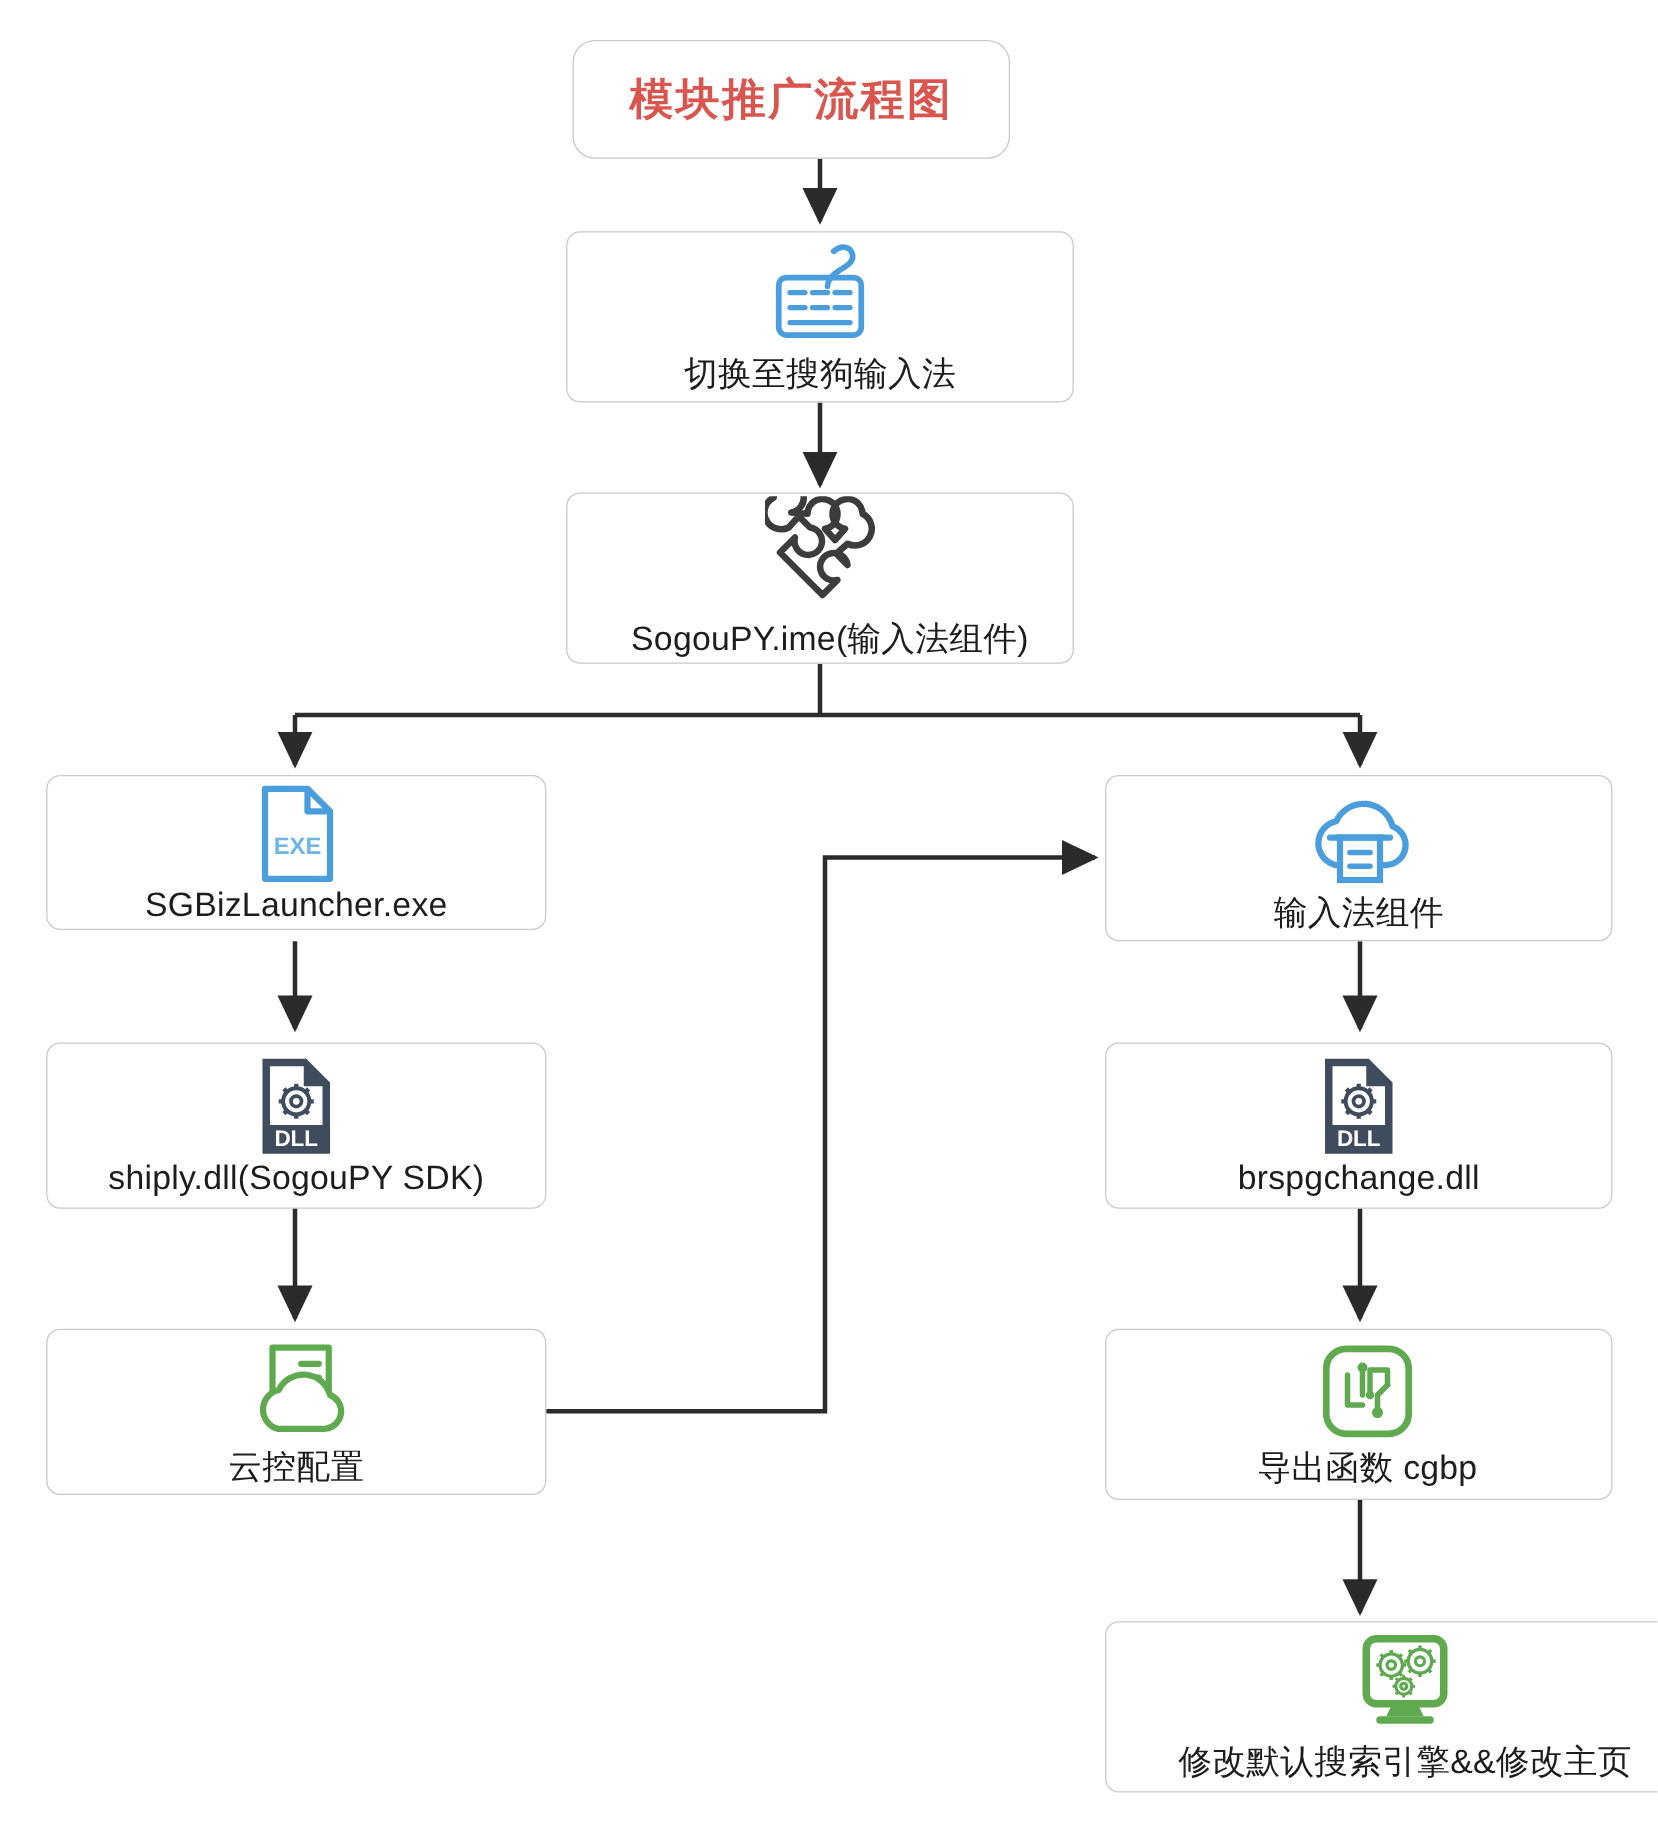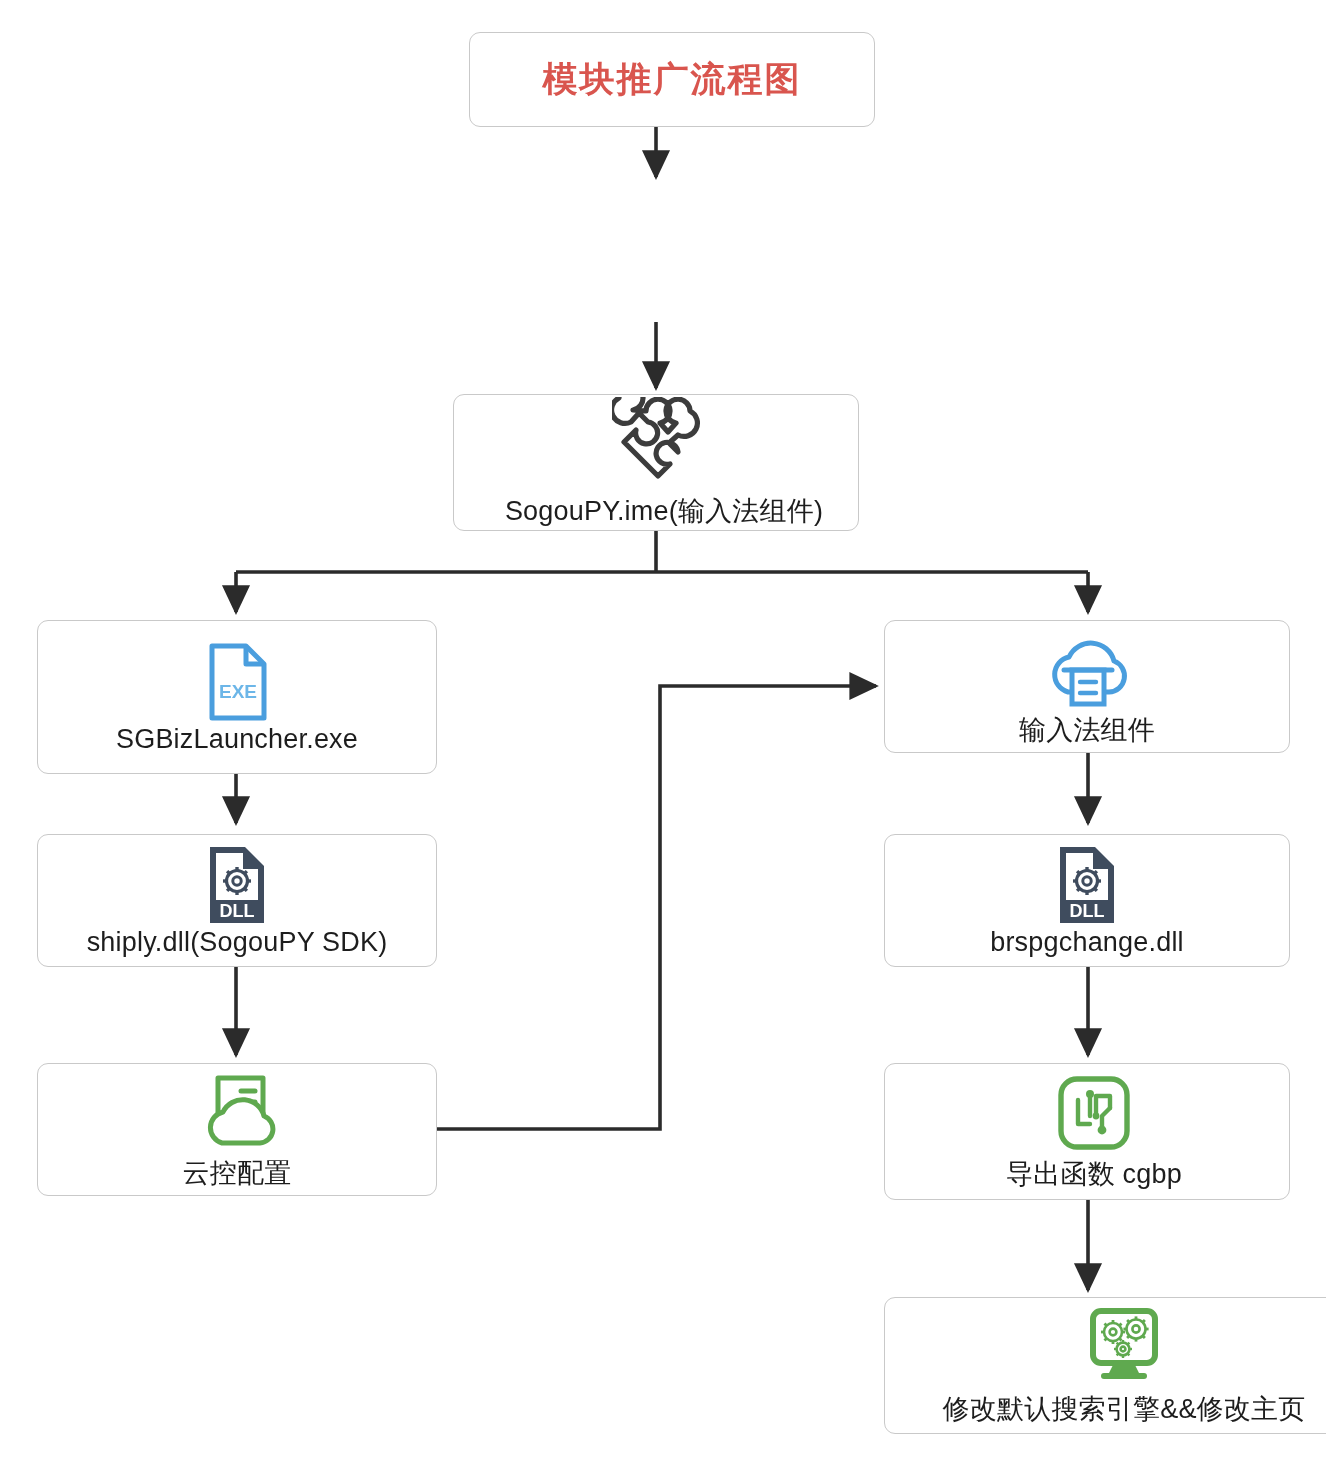--- a/index.html
+++ b/index.html
@@ -118,38 +118,54 @@
 
     <g>
       <path d="M1088,964 L1088,1055" stroke="#2b2b2b" stroke-width="3.6" fill="none" marker-end="url(#arrowhead)"></path>
     </g>
 
     <g>
       <path d="M1088,1200 L1088,1290" stroke="#2b2b2b" stroke-width="3.6" fill="none" marker-end="url(#arrowhead)"></path>
     </g>
   </svg>
 
-  <div class="node title-node" style="left:469px; top:32px; width:406px; height:95px;">
+  <div class="node title-node" style="left:458px; top:32px; width:350px; height:95px;border-radius:18px;">
     <span class="title-text">模块推广流程图</span>
   </div>
 
+  <div class="node n-keyboard" style="left:453px; top:185px; width:406px; height:137px;">
+    <span class="node-icon">
+      <svg width="100" height="86" viewBox="0 0 100 86">
+        <path d="M61,10 C68,4 75,7 76,13 C77,19 71,22 66,25 C61,28 56,32 56,38" stroke="#4a9ede" stroke-width="4.6" fill="none" stroke-linecap="round"></path>
+        <rect x="17" y="31" width="66" height="46" rx="6" ry="6" stroke="#4a9ede" stroke-width="4.6" fill="none"></rect>
+        <line x1="26" y1="43" x2="38" y2="43" stroke="#4a9ede" stroke-width="4.2" stroke-linecap="round"></line>
+        <line x1="44" y1="43" x2="56" y2="43" stroke="#4a9ede" stroke-width="4.2" stroke-linecap="round"></line>
+        <line x1="62" y1="43" x2="74" y2="43" stroke="#4a9ede" stroke-width="4.2" stroke-linecap="round"></line>
+        <line x1="26" y1="55" x2="38" y2="55" stroke="#4a9ede" stroke-width="4.2" stroke-linecap="round"></line>
+        <line x1="44" y1="55" x2="56" y2="55" stroke="#4a9ede" stroke-width="4.2" stroke-linecap="round"></line>
+        <line x1="62" y1="55" x2="74" y2="55" stroke="#4a9ede" stroke-width="4.2" stroke-linecap="round"></line>
+        <line x1="26" y1="67" x2="74" y2="67" stroke="#4a9ede" stroke-width="4.2" stroke-linecap="round"></line>
+      </svg>
+    </span>
+    <span class="node-label">切换至搜狗输入法</span>
+  </div>
 
   <div class="node n-ime" style="left:453px; top:394px; width:406px; height:137px;padding-left:16px;">
     <span class="node-icon">
       <svg width="104" height="92" viewBox="0 0 104 92">
         <path d="M34,14 a12,12 0 1,1 14,12 l8,9 8,-9 a12,12 0 1,1 14,-12
                  a12,12 0 1,1 -12,24 l-9,8 9,9 a11,11 0 1,0 -8,12
                  l-12,12 -34,-34 12,-12 a11,11 0 1,0 12,-8 l-9,-9 -8,9
                  a12,12 0 1,1 -12,-24 a12,12 0 1,1 14,12 z" stroke="#3c3c3c" stroke-width="5.2" fill="none" stroke-linejoin="round"></path>
       </svg>
     </span>
     <span class="node-label">SogouPY.ime(输入法组件)</span>
   </div>
 
-  <div class="node" style="left:37px; top:620px; width:400px; height:154px;">
+  <div class="node" style="left:37px; top:620px; width:400px; height:124px;">
     <span class="node-icon">
       <svg width="74" height="84" viewBox="0 0 74 84">
         <path d="M12,6 L46,6 L64,24 L64,78 L12,78 Z" stroke="#4a9ede" stroke-width="5" fill="#ffffff" stroke-linejoin="round"></path>
         <path d="M46,6 L46,24 L64,24" stroke="#4a9ede" stroke-width="5" fill="none" stroke-linejoin="round"></path>
         <text x="38" y="58" text-anchor="middle" fill="#6cb6e8" font-family="Liberation Sans, sans-serif" font-size="19" font-weight="bold">EXE</text>
       </svg>
     </span>
     <span class="node-label">SGBizLauncher.exe</span>
   </div>
 

